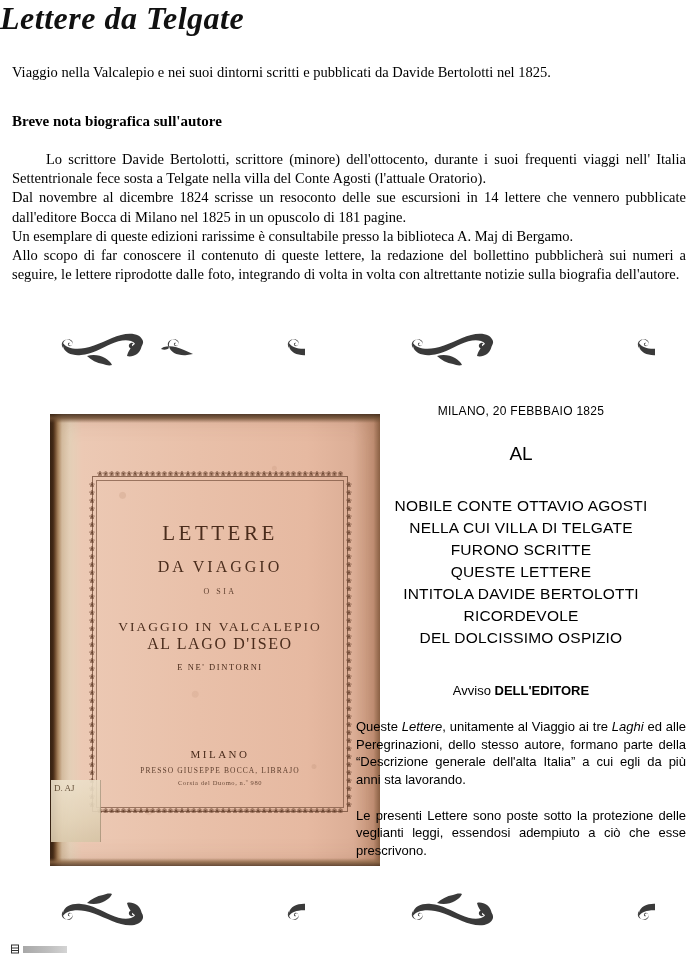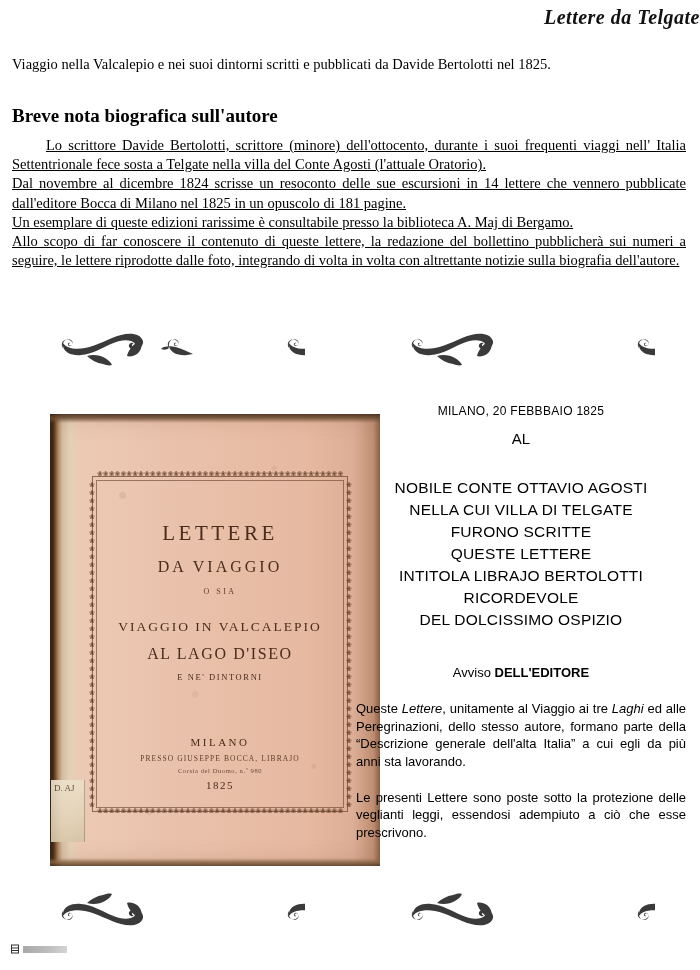--- a/index.html
+++ b/index.html
@@ -11,53 +11,52 @@
     width: 700px;
     height: 970px;
     position: relative;
     font-family: "Liberation Serif", serif;
     color: #000000;
     overflow: hidden;
   }
 
   
   .page-title {
-    text-align: right;
+    text-align: left;
     font-family: "Liberation Serif", serif;
     font-weight: bold;
     font-style: italic;
-    font-size: 20px;
+    font-size: 32px;
     letter-spacing: 0.5px;
-    margin: 6px 0 0 0;
+    margin: 0 0 0 0;
     padding: 0;
     color: #111;
   }
 
   
   .intro-line {
     margin: 26px 14px 0 12px;
     font-size: 14.5px;
     line-height: 1.25;
   }
 
   
   .bio-section {
     margin: 32px 14px 0 12px;
   }
   .bio-heading {
-    font-size: 19px;
+    font-size: 15px;
     font-weight: bold;
-    margin: 0 0 9px 0;
+    margin: 0 0 20px 0;
   }
   .bio-para {
     font-size: 14.5px;
     line-height: 1.32;
     text-align: justify;
     margin: 0;
-    text-decoration: underline;
   }
   .bio-para.indented {
     text-indent: 34px;
   }
   .bio-closing {
     font-size: 14.5px;
     margin: 20px 0 0 34px;
   }
 
   
@@ -125,21 +124,21 @@
       radial-gradient(circle at 44% 62%, rgba(150,100,70,.10) 0 3px, transparent 4px),
       radial-gradient(circle at 80% 78%, rgba(140,95,65,.12) 0 2px, transparent 3px),
       radial-gradient(circle at 30% 88%, rgba(150,105,75,.10) 0 3px, transparent 4px);
     pointer-events: none;
   }
   
   .photo-label {
     position: absolute;
     left: 1px;
     bottom: 24px;
-    width: 34px;
+    width: 50px;
     height: 62px;
     background: linear-gradient(160deg, #efe4cf 0%, #e3d4b9 60%, #d6c4a6 100%);
     border-right: 1px solid rgba(120,95,70,.5);
     font-family: "Liberation Serif", serif;
     font-size: 9px;
     color: #5d4a33;
     line-height: 1.05;
     padding: 4px 2px 0 3px;
     box-sizing: border-box;
     opacity: .9;
@@ -195,21 +194,21 @@
   .cover-text .ct-l1 {
     font-size: 21px; letter-spacing: 3.5px; margin-bottom: 12px;
   }
   .cover-text .ct-l2 {
     font-size: 16px; letter-spacing: 3px; margin-bottom: 11px;
   }
   .cover-text .ct-l3 {
     font-size: 8px; letter-spacing: 2.5px; margin-bottom: 23px; opacity: .85;
   }
   .cover-text .ct-l4 {
-    font-size: 13.5px; letter-spacing: 2px; margin-bottom: 10px;
+    font-size: 13.5px; letter-spacing: 2px; 
   }
   .cover-text .ct-l5 {
     font-size: 16px; letter-spacing: 1.6px; margin-bottom: 9px;
   }
   .cover-text .ct-l6 {
     font-size: 8.5px; letter-spacing: 1.6px;
   }
   .cover-imprint {
     position: absolute;
     left: 0; right: 0;
@@ -241,22 +240,22 @@
   .dedication {
     text-align: center;
     font-family: "Liberation Sans", sans-serif;
   }
   .ded-place {
     font-size: 12px;
     letter-spacing: .3px;
     margin: 8px 0 0 0;
   }
   .ded-al {
-    font-size: 15px;
-    margin: 12px 0 0 0;
+    font-size: 19px;
+    margin: 25px 0 0 0;
   }
   .ded-block {
     margin: 30px 0 0 0;
   }
   .ded-line {
     font-size: 15.5px;
     line-height: 1.42;
     letter-spacing: .2px;
   }
 
@@ -355,40 +354,39 @@
           <div class="ct-l3">O SIA</div>
           <div class="ct-l4">VIAGGIO IN VALCALEPIO</div>
           <div class="ct-l5">AL LAGO D'ISEO</div>
           <div class="ct-l6">E NE' DINTORNI</div>
         </div>
 
         <div class="cover-imprint">
           <div class="ci-city">MILANO</div>
           <div class="ci-pub">PRESSO GIUSEPPE BOCCA, LIBRAJO</div>
           <div class="ci-addr">Corsia del Duomo, n.º 980</div>
-          <div class="ci-year">1825</div>
         </div>
       </div>
     </div>
 
     <div class="photo-label">D. AJ</div>
     <div class="photo-edge-bottom"></div>
   </figure>
 
   <div class="right-col">
 
     <div class="dedication">
       <div class="ded-place">MILANO, 20 FEBBBAIO 1825</div>
       <div class="ded-al">AL</div>
       <div class="ded-block">
         <div class="ded-line">NOBILE CONTE OTTAVIO AGOSTI</div>
         <div class="ded-line">NELLA CUI VILLA DI TELGATE</div>
         <div class="ded-line">FURONO SCRITTE</div>
         <div class="ded-line">QUESTE LETTERE</div>
-        <div class="ded-line">INTITOLA LIBRAJO BERTOLOTTI</div>
+        <div class="ded-line">INTITOLA DAVIDE BERTOLOTTI</div>
         <div class="ded-line">RICORDEVOLE</div>
         <div class="ded-line">DEL DOLCISSIMO OSPIZIO</div>
       </div>
     </div>
 
     <div class="notice-heading">
       <span>Avviso </span><span class="nh-bold">DELL'EDITORE</span>
     </div>
 
     <p class="notice-para second"><span>Queste </span><i>Lettere</i><span>, unitamente al Viaggio ai tre </span><i>Laghi</i><span> ed alle Peregrinazioni, dello stesso autore, formano parte della “Descrizione generale dell'alta Italia” a cui egli da più anni sta lavorando.</span></p>

